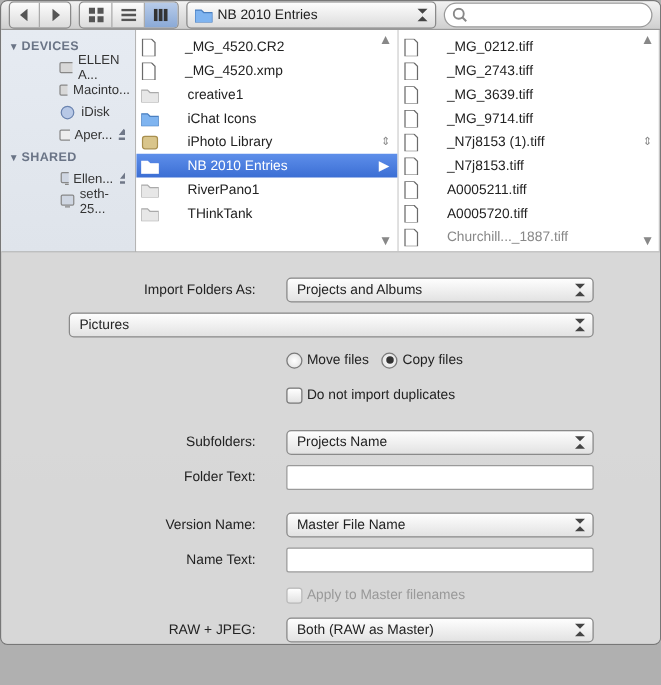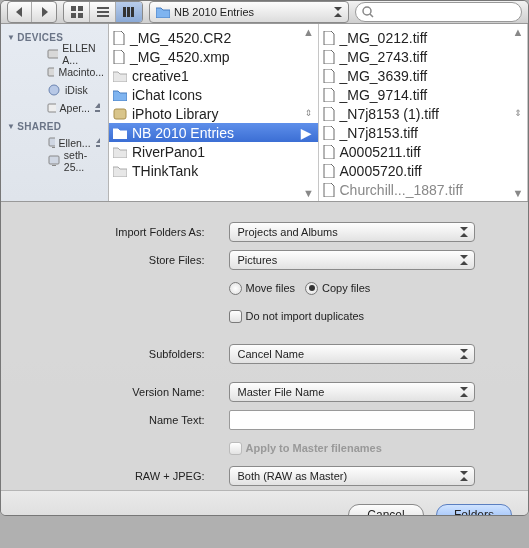--- a/index.html
+++ b/index.html
@@ -85,23 +85,23 @@
     color:#333;
     margin-left:30px;
   }
   .sb-item .eject{ margin-left:auto; margin-right:4px; }
   .col {
     flex:1; border-right:1px solid #c6c6c6; overflow:hidden;
     position:relative; background:#fff;
   }
   .col .list{ padding-top:4px; }
   .row {
-    display:flex; align-items:center; gap:5px;
+    display:flex; align-items:center; gap:23px;
     height:19px; padding: 0 4px;
-    font-size:14px;
+    font-size:11px;
   }
   .row.sel { background: linear-gradient(#5e8fea,#3b6ed4); color:#fff; }
   .row.sel svg path, .row.sel svg rect{ fill:#fff !important; stroke:#fff !important; }
   .row .chev { margin-left:auto; margin-right:2px; }
   .row.dim { color:#888; }
   .scrollhint{
     position:absolute; right:2px; top:2px; bottom:2px; width:14px;
     display:flex; flex-direction:column; justify-content:space-between; align-items:center;
     color:#888;
   }
@@ -145,21 +145,21 @@
   .radio .dot{
     width:13px;height:13px;border:1px solid #7a7a7a;border-radius:50%;
     background:radial-gradient(#fff,#ddd);
     display:flex;align-items:center;justify-content:center;
   }
   .radio.sel .dot::after{ content:""; width:6px;height:6px;border-radius:50%; background:#333;}
   .check .box{
     width:13px;height:13px;border:1px solid #7a7a7a;border-radius:3px;
     background:linear-gradient(#fff,#e2e2e2);
   }
-  .check.disabled{ color:#999;font-weight:bold; }
+  .check.disabled{ color:#999; }
   .check.disabled .box{ border-color:#bbb; }
   .gap{ height:10px; }
   .footer{
     margin-top:auto; height:48px;
     border-top:1px solid #b5b5b5;
     background:linear-gradient(#eaeaea,#d5d5d5);
     display:flex; align-items:center; justify-content:flex-end;
     gap:12px; padding-right:16px;
   }
   .btn{
@@ -419,21 +419,20 @@
 
       <div class="fr">
         <div class="lbl">Import Folders As:</div>
         <div class="ctrls">
             <div class="popup">
               <span>Projects and Albums</span>
             </div>
           </div>
       </div>
       <div class="fr">
-        <div class="lbl">Store Files:</div>
         <div class="ctrls">
             <div class="popup">
               <span>Pictures</span>
             </div>
           </div>
       </div>
       <div class="fr">
         <div class="lbl"></div>
         <div class="ctrls">
           <div class="radio">
@@ -455,22 +454,28 @@
             </div>
         </div>
       </div>
 
       <div class="gap"></div>
 
       <div class="fr">
         <div class="lbl">Subfolders:</div>
         <div class="ctrls">
             <div class="popup">
-              <span>Cancel Name</span>
-            </div>
+              <span>Projects Name</span>
+            </div>
+          </div>
+      </div>
+      <div class="fr">
+        <div class="lbl">Folder Text:</div>
+        <div class="ctrls">
+            <input class="txt" value="" style="">
           </div>
       </div>
 
       <div class="gap"></div>
 
       <div class="fr">
         <div class="lbl">Version Name:</div>
         <div class="ctrls">
             <div class="popup">
               <span>Master File Name</span>

